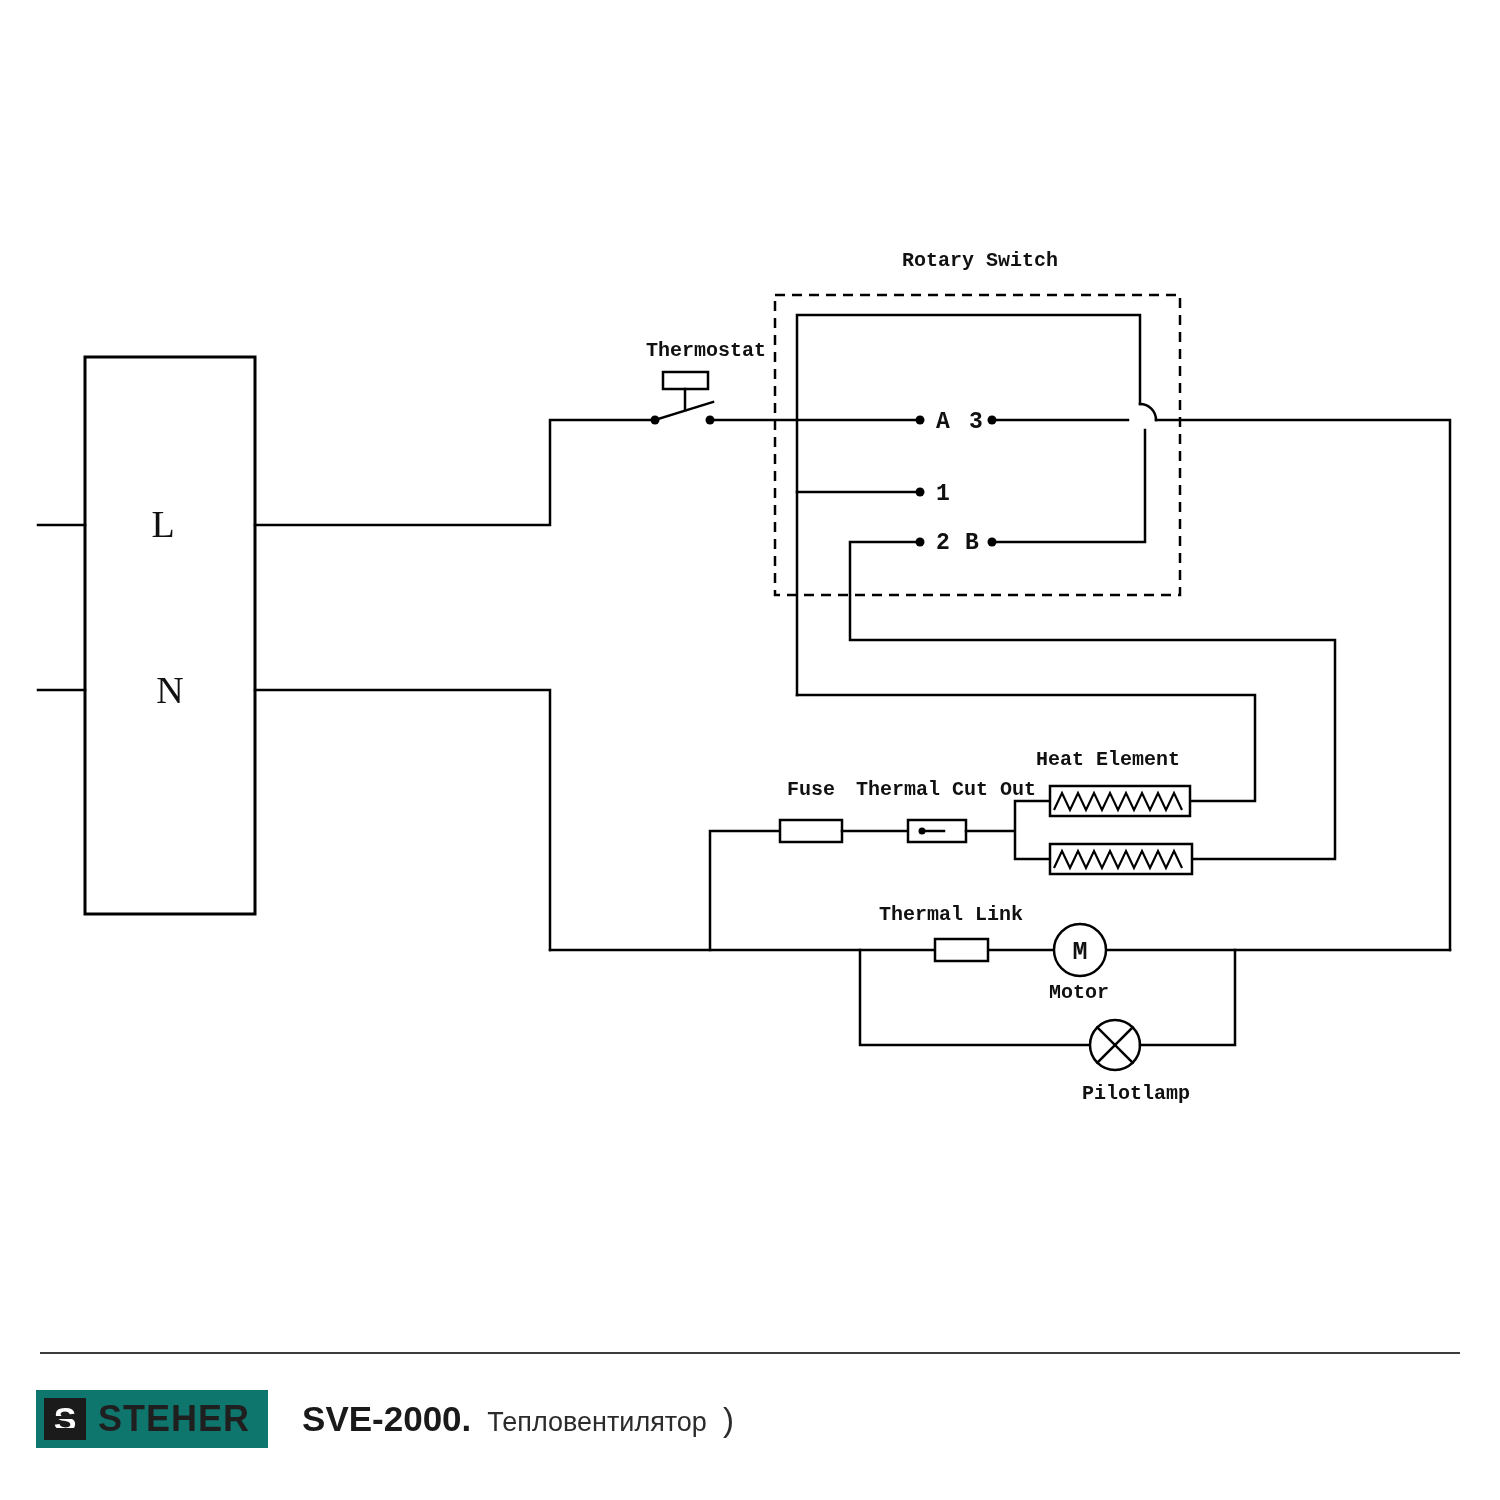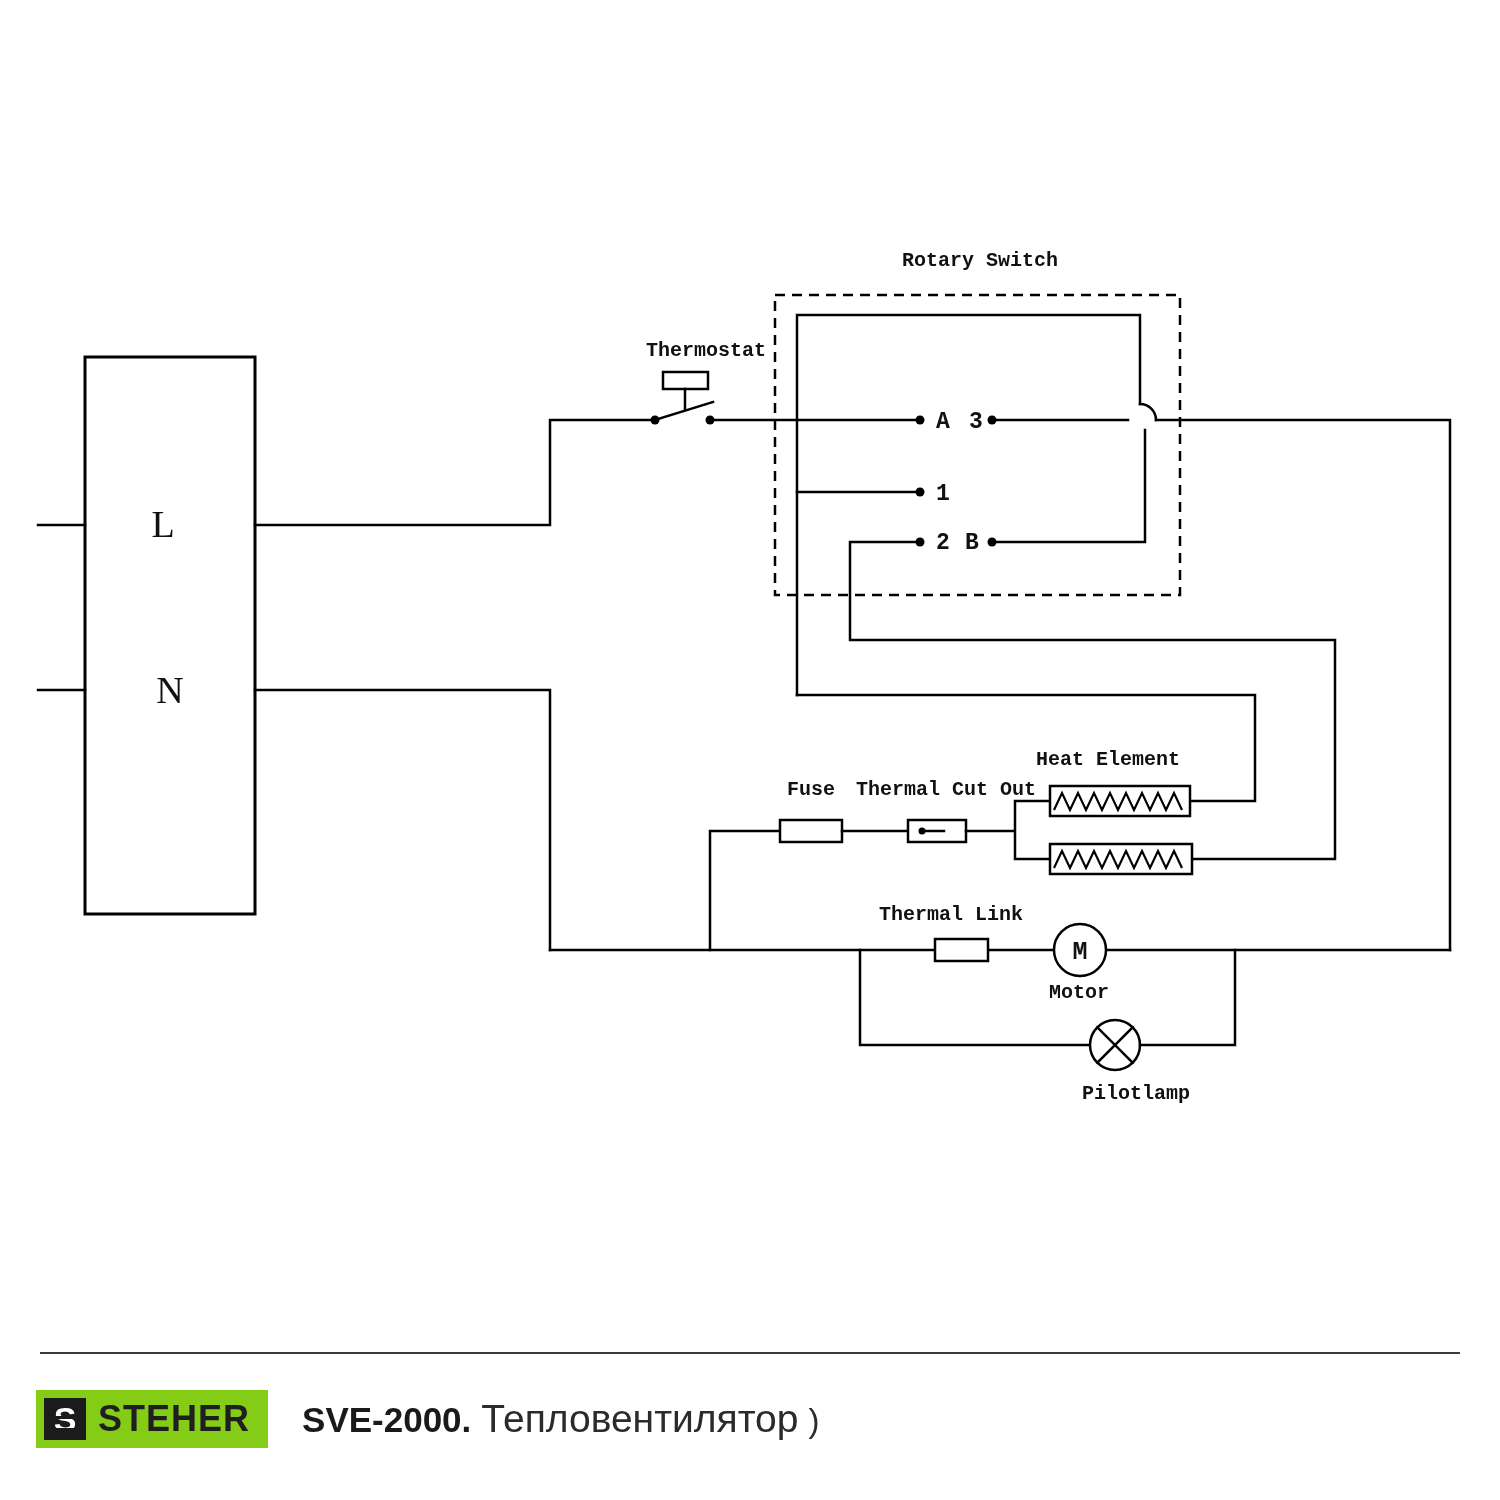--- a/index.html
+++ b/index.html
@@ -13,32 +13,32 @@
   .dot{fill:#000;stroke:none;}
   .zig{stroke:#000;stroke-width:2.2;fill:none;stroke-linejoin:miter;}
   text{fill:#111;}
   .lbl{font-family:"Liberation Mono", monospace;font-weight:bold;font-size:20px;}
   .term{font-family:"Liberation Mono", monospace;font-weight:bold;font-size:23px;}
   .msym{font-family:"Liberation Mono", monospace;font-weight:bold;font-size:25px;}
   .big{font-family:"Liberation Serif", serif;font-size:38px;}
   
   .divider{position:absolute;left:40px;top:1352px;width:1420px;height:2px;background:#3c3c3c;}
   .footer{position:absolute;left:36px;top:1390px;display:flex;align-items:center;gap:34px;}
-  .logo-panel{display:flex;align-items:center;gap:12px;background:#84cc16;
+  .logo-panel{display:flex;align-items:center;gap:12px;background:#0f766e;
               padding:6px 18px 6px 8px;height:46px;}
   .logo-mark{position:relative;width:42px;height:42px;background:#1b1b1b;color:#fff;
              display:flex;align-items:center;justify-content:center;
              font-weight:bold;font-size:34px;font-family:"Liberation Sans", sans-serif;}
   .logo-mark::after{content:"";position:absolute;left:0;top:0;right:0;bottom:0;
              background:repeating-linear-gradient(0deg, transparent 0 9px, #1b1b1b 9px 12px);}
   .logo-text{font-weight:bold;font-size:36px;letter-spacing:1px;color:#1f1f1f;}
-  .caption{display:flex;align-items:baseline;gap:10px;color:#2b2b2b;white-space:nowrap;}
+  .caption{display:flex;align-items:baseline;gap:16px;color:#2b2b2b;white-space:nowrap;}
   .cap-model{font-weight:bold;font-size:35px;color:#1a1a1a;}
   .cap-main{font-size:33px;}
-  .cap-device{font-size:39px;}
+  .cap-device{font-size:27px;}
   .cap-close{font-size:33px;}
 </style>
 </head>
 <body>
 
 <div class="page">
 
   <svg width="1500" height="1360" viewBox="0 0 1500 1360">
 
     <g>

